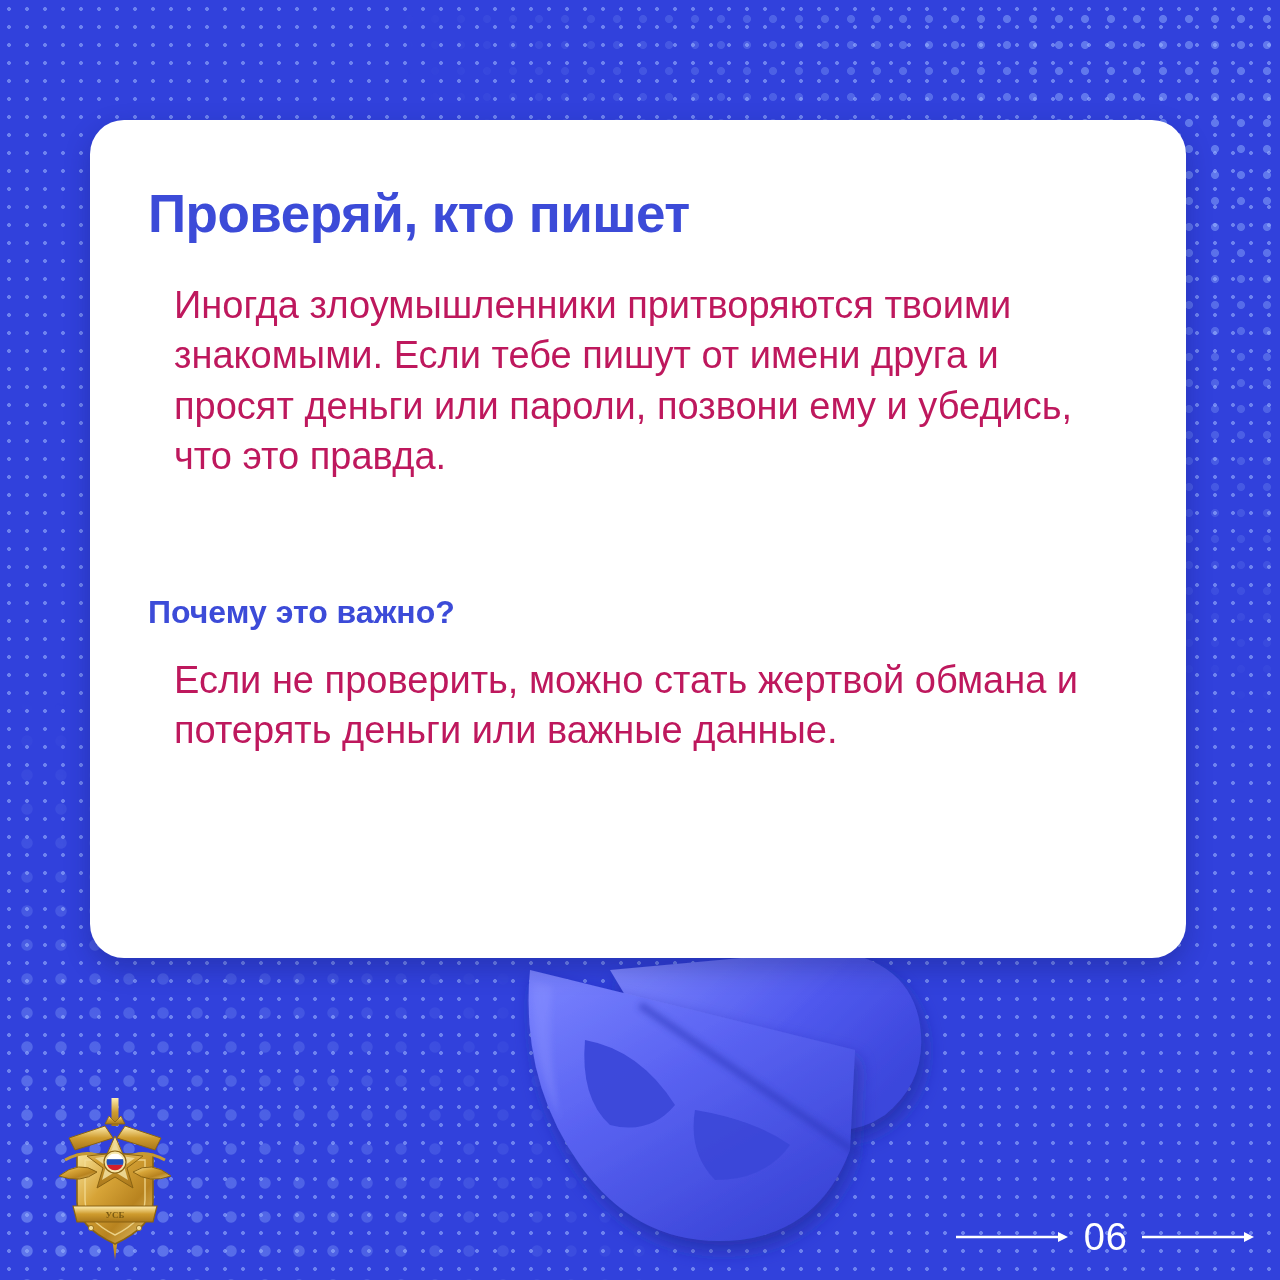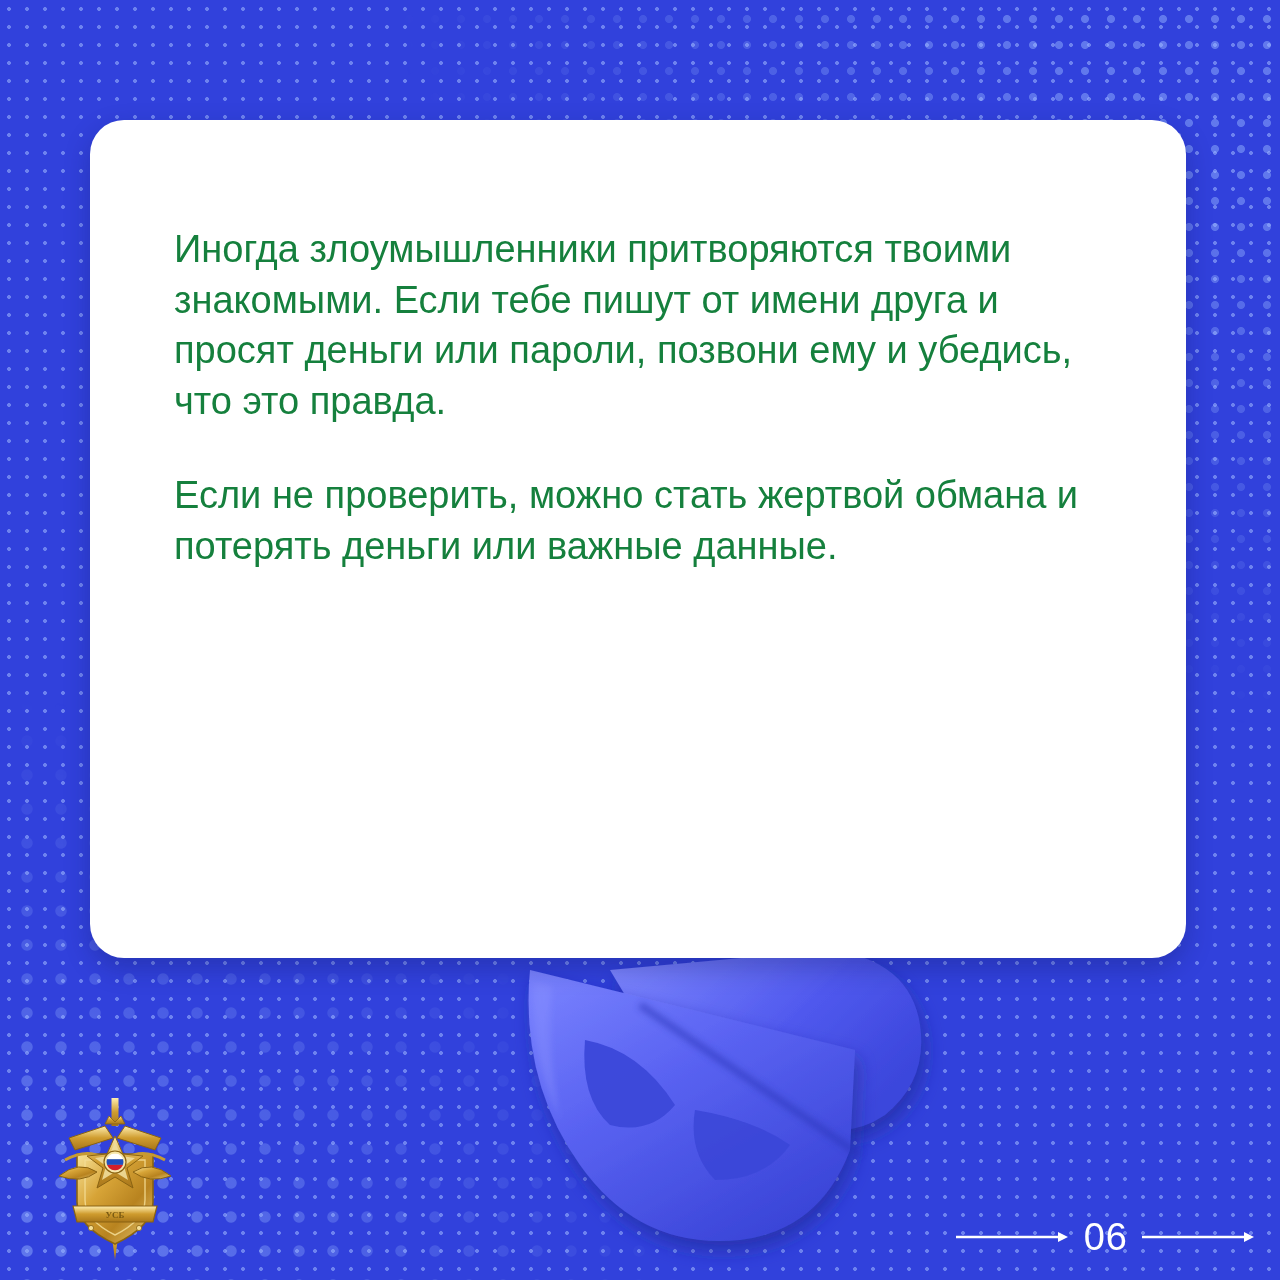--- a/index.html
+++ b/index.html
@@ -76,39 +76,39 @@
     margin: 0;
     font-size: 53px;
     font-weight: 700;
     line-height: 1.05;
     letter-spacing: -0.5px;
     color: #3c4bd8;
   }
 
   .para {
     margin: 0;
-    color: #15803d;
+    color: #be185d;
     font-size: 38px;
     line-height: 1.33;
     font-weight: 400;
     padding-left: 26px;
   }
 
   .para-lead { margin-top: 38px; }
 
   .sub-title {
     margin: 0;
     padding-left: 0;
     font-size: 32px;
     font-weight: 700;
     color: #3c4bd8;
     margin-top: 112px;
   }
 
-  .para-why { margin-top: 44px; }
+  .para-why { margin-top: 24px; }
 
   
   .emblem {
     position: absolute;
     left: 55px;
     top: 1098px;
     width: 120px;
     height: 162px;
   }
 
@@ -176,23 +176,25 @@
 
       <path d="M205 180 Q265 190 300 215 Q275 250 225 250 Q198 222 205 180 Z" fill="#3b47d8" opacity="0.92"></path>
 
       <path d="M44 52 Q38 120 70 190 Q56 120 62 56 Z" fill="#8e96ff" opacity="0.35" filter="url(#soft)"></path>
     </g>
 
     <path d="M150 75 L370 225" stroke="#2b35b8" stroke-width="7" opacity="0.55" fill="none" filter="url(#soft)"></path>
   </svg>
 
   <div class="card">
+    <h1 class="card-title">Проверяй, кто пишет</h1>
 
     <p class="para para-lead">Иногда злоумышленники притворяются твоими знакомыми. Если тебе пишут от имени друга и просят деньги или пароли, позвони ему и убедись, что это правда.</p>
 
+    <h2 class="sub-title">Почему это важно?</h2>
 
     <p class="para para-why">Если не проверить, можно стать жертвой обмана и потерять деньги или важные данные.</p>
   </div>
 
   <svg class="emblem" viewBox="0 0 120 162">
     <defs>
       <linearGradient id="gold" x1="0" y1="0" x2="1" y2="1">
         <stop offset="0%" stop-color="#f7e39a"></stop>
         <stop offset="35%" stop-color="#d7a437"></stop>
         <stop offset="65%" stop-color="#b8831f"></stop>

